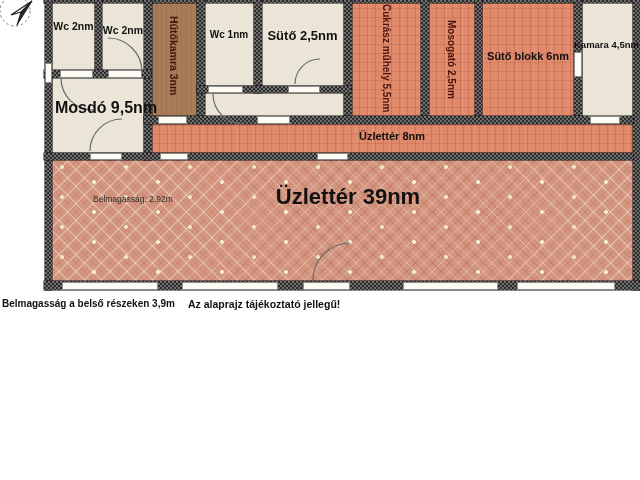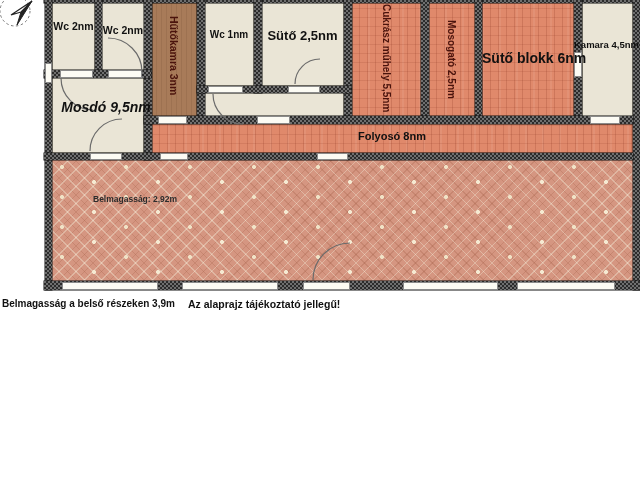--- a/index.html
+++ b/index.html
@@ -26,21 +26,21 @@
       background-position:10px 8px,42px 23px,0 0,0 0,0 0,0 0;}
   .wall{position:absolute;z-index:2;
       background:conic-gradient(#2b2b2b 25%, #6f6f6f 0 50%, #2b2b2b 0 75%, #6f6f6f 0);
       background-size:4px 4px;box-shadow:0 0 0 0.5px #111;}
   .open{position:absolute;z-index:3;background:#fcfbf4;border:1px solid #8a8a8a;box-sizing:border-box;}
   #arcs{position:absolute;left:0;top:0;z-index:4;}
   .lbl{position:absolute;z-index:5;font-weight:bold;color:#111;text-align:center;line-height:1.05;}
   .vlbl{position:absolute;z-index:5;font-weight:bold;color:#4a130c;
         display:flex;align-items:center;justify-content:center;
         writing-mode:vertical-rl;white-space:nowrap;}
-  .note{position:absolute;z-index:5;font-weight:bold;color:#2c2c2c;white-space:nowrap;}
+  .note{position:absolute;z-index:5;font-weight:normal;color:#2c2c2c;white-space:nowrap;}
   .caption{position:absolute;z-index:5;font-weight:bold;color:#111;white-space:nowrap;}
   #compass{position:absolute;left:0;top:0;z-index:6;}
 </style>
 </head>
 <body>
 
 <div id="canvas">
 
   <div class="room beige" style="left:52px;top:2px;width:43px;height:69px;"></div>
   <div class="room beige" style="left:101px;top:2px;width:44px;height:69px;"></div>
@@ -95,29 +95,30 @@
     <path d="M142,72 A34,34 0 0 0 108,38" fill="none" stroke="#6b6b6b" stroke-width="1.2"></path>
     <path d="M61,78 A32,32 0 0 0 93,110" fill="none" stroke="#6b6b6b" stroke-width="1.2"></path>
     <path d="M213,94 A30,30 0 0 0 243,124" fill="none" stroke="#6b6b6b" stroke-width="1.2"></path>
     <path d="M295,84 A25,25 0 0 1 320,59" fill="none" stroke="#6b6b6b" stroke-width="1.2"></path>
     <path d="M90,151 A32,32 0 0 1 122,119" fill="none" stroke="#6b6b6b" stroke-width="1.2"></path>
     <path d="M313,280 A37,37 0 0 1 350,243" fill="none" stroke="#6b6b6b" stroke-width="1.2"></path>
   </svg>
 
   <span class="lbl" style="left:52px;top:21px;width:43px;font-size:10.5px;">Wc 2nm</span>
   <span class="lbl" style="left:101px;top:25px;width:44px;font-size:10.5px;">Wc 2nm</span>
-  <span class="lbl" style="left:52px;top:100px;width:108px;font-size:14px;font-style:italic;">Mosdó 9,5nm</span>
+  <span class="lbl" style="left:52px;top:100px;width:108px;font-size:16px;">Mosdó 9,5nm</span>
   <span class="vlbl" style="left:151px;top:2px;width:46px;height:108px;font-size:10.5px;">Hűtőkamra 3nm</span>
   <span class="lbl" style="left:204px;top:30px;width:50px;font-size:10px;">Wc 1nm</span>
   <span class="lbl" style="left:258px;top:29px;width:89px;font-size:13px;">Sütő 2,5nm</span>
   <span class="vlbl" style="left:351px;top:2px;width:70px;height:112px;font-size:10px;">Cukrász műhely 5,5nm</span>
   <span class="vlbl" style="left:428px;top:2px;width:47px;height:115px;font-size:10px;">Mosogató 2,5nm</span>
-  <span class="lbl" style="left:482px;top:51px;width:92px;font-size:14px;white-space:nowrap;">Sütő blokk 6nm</span>
+  <span class="lbl" style="left:482px;top:51px;width:92px;font-size:11px;white-space:nowrap;">Sütő blokk 6nm</span>
   <span class="lbl" style="left:574px;top:40px;width:48px;font-size:9.5px;white-space:nowrap;">Kamara 4,5nm</span>
-  <span class="lbl" style="left:342px;top:131px;width:100px;font-size:11px;white-space:nowrap;">Folyosó 8nm</span>
+  <span class="lbl" style="left:342px;top:131px;width:100px;font-size:11px;white-space:nowrap;">Üzlettér 8nm</span>
+  <span class="lbl" style="left:268px;top:185px;width:160px;font-size:22px;white-space:nowrap;">Üzlettér 39nm</span>
   <span class="note" style="left:93px;top:194px;font-size:8.5px;">Belmagasság: 2,92m</span>
 
   <span class="caption" style="left:2px;top:298px;font-size:10px;">Belmagasság a belső részeken 3,9m</span>
   <span class="caption" style="left:188px;top:298px;font-size:10.5px;">Az alaprajz tájékoztató jellegű!</span>
 
   <svg id="compass" width="46" height="42" viewBox="0 0 46 42">
     <circle cx="15" cy="11" r="15" fill="none" stroke="#777" stroke-width="1" stroke-dasharray="2.5,2.5"></circle>
     <polygon points="32,1 11,15 21,12" fill="#ffffff" stroke="#222" stroke-width="1.2"></polygon>
     <polygon points="32,1 21,12 17,25" fill="#222" stroke="#222" stroke-width="1"></polygon>
   </svg>

